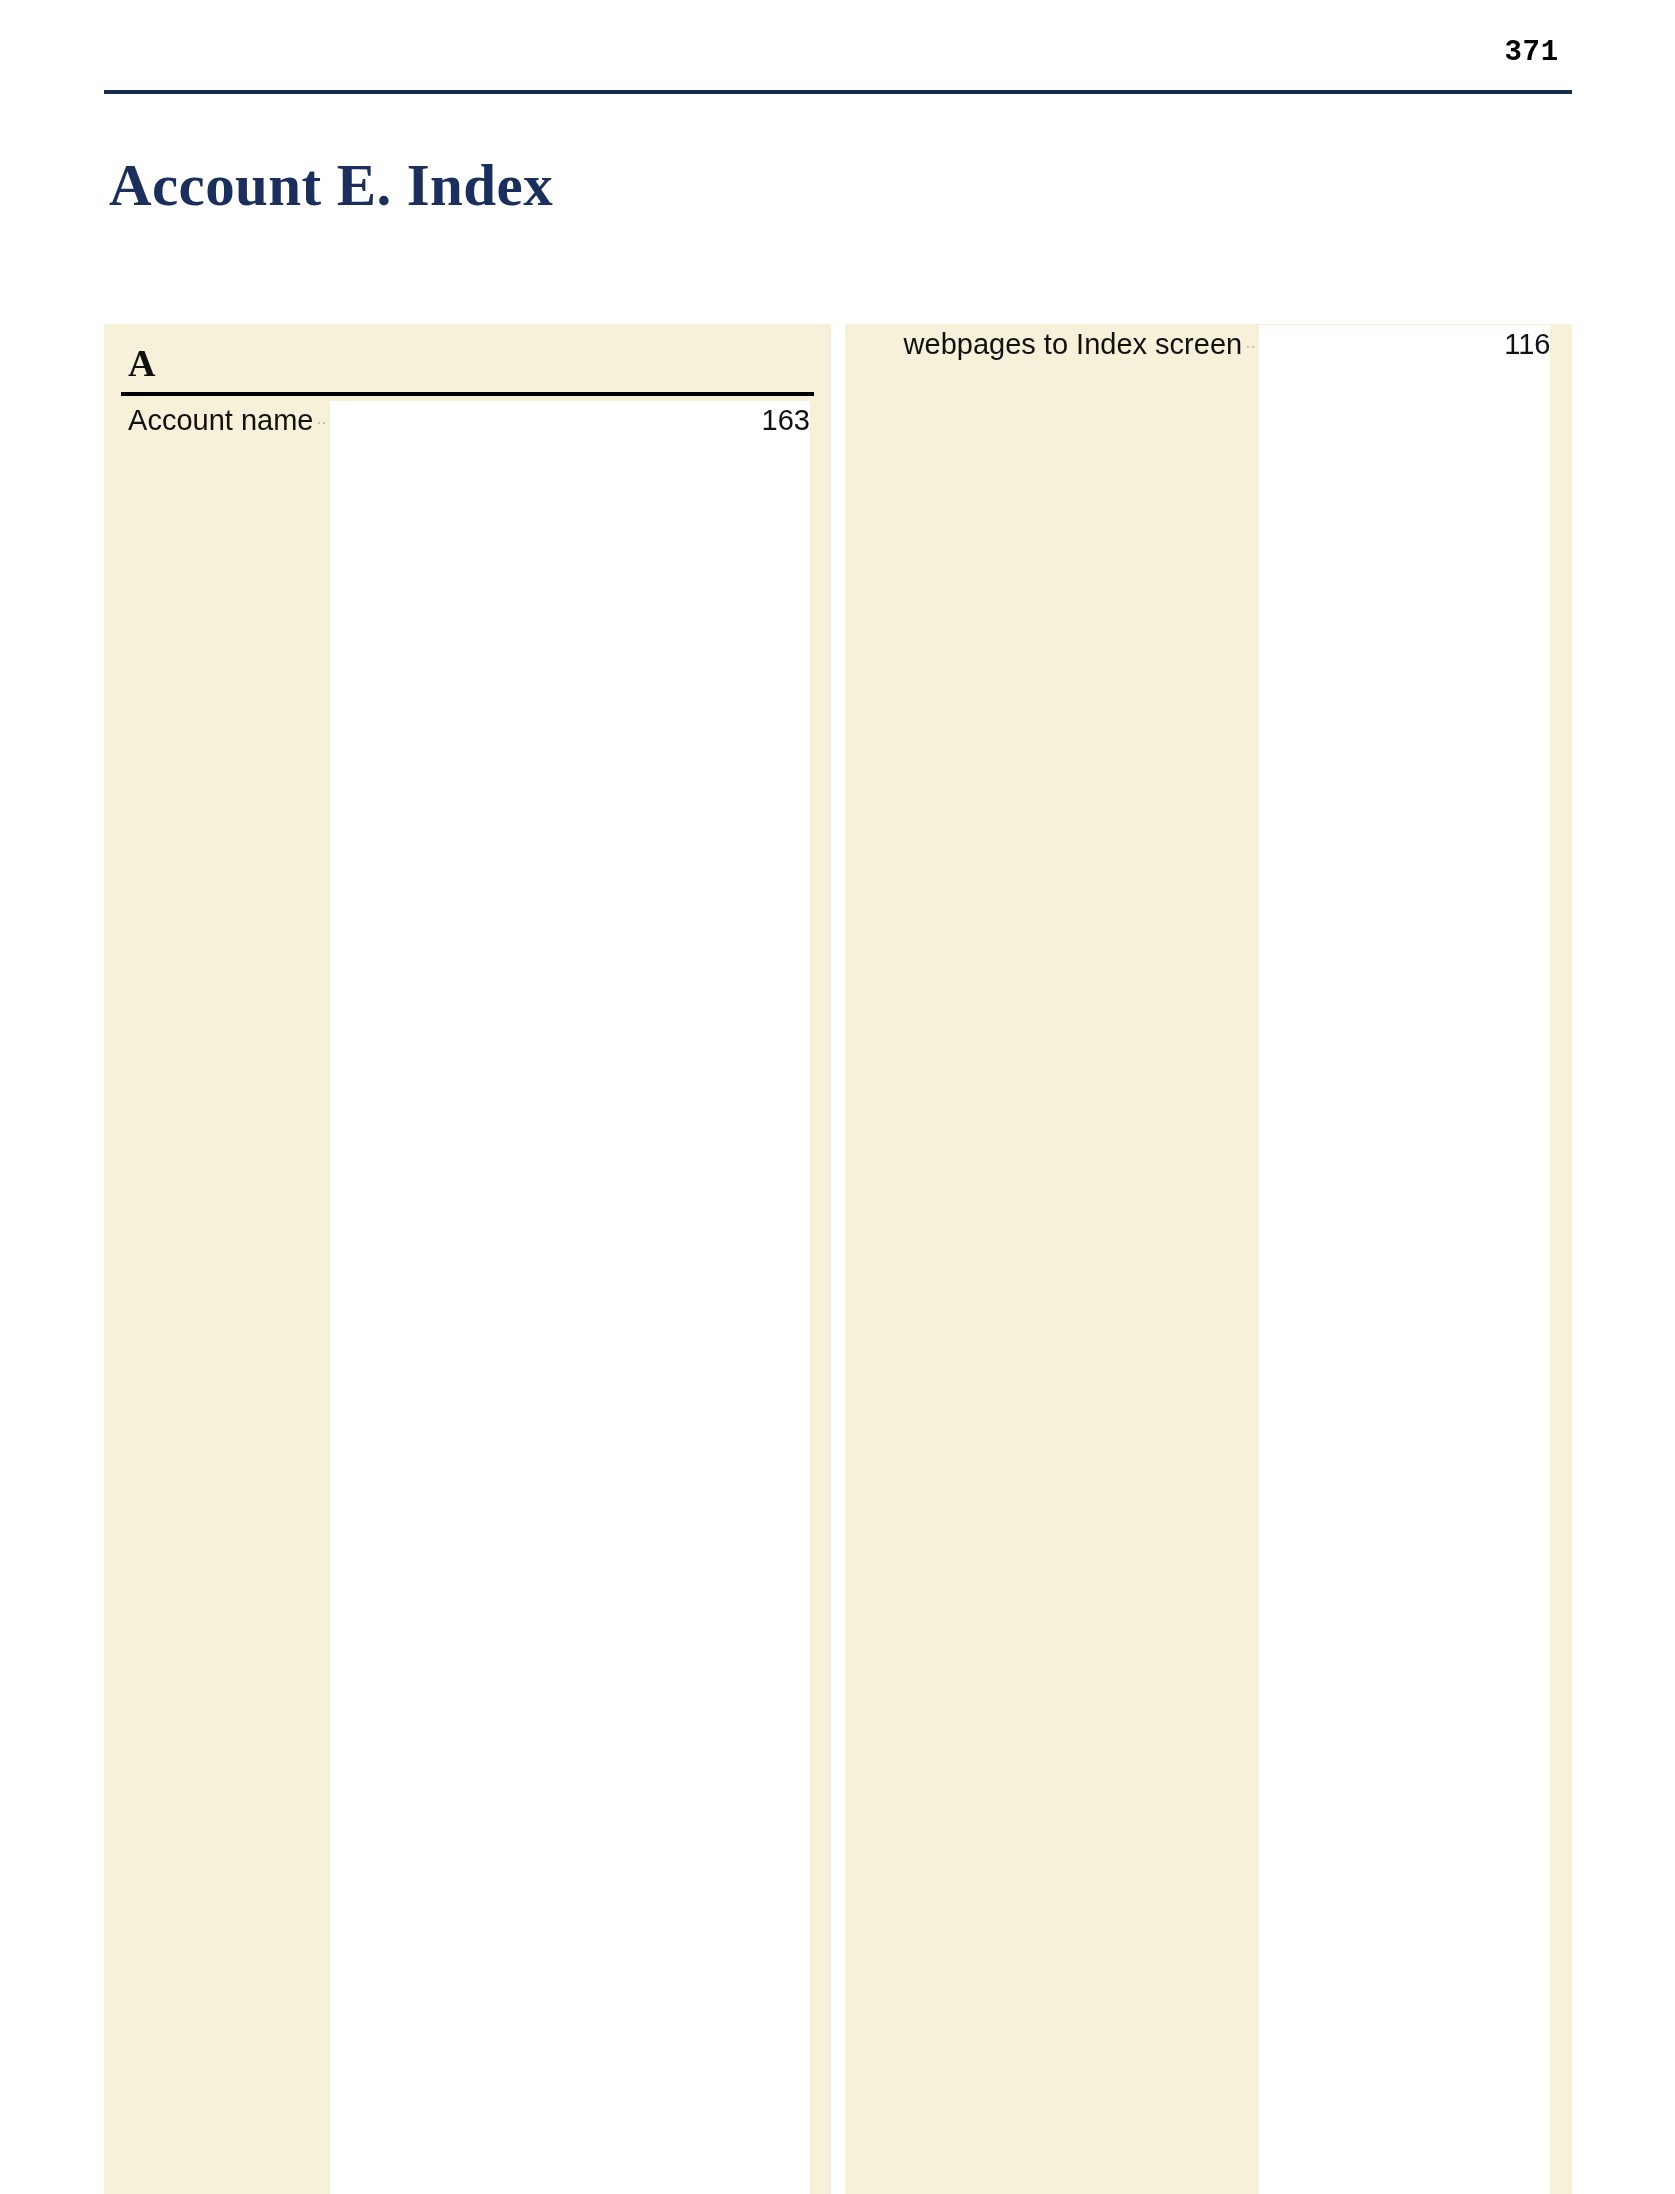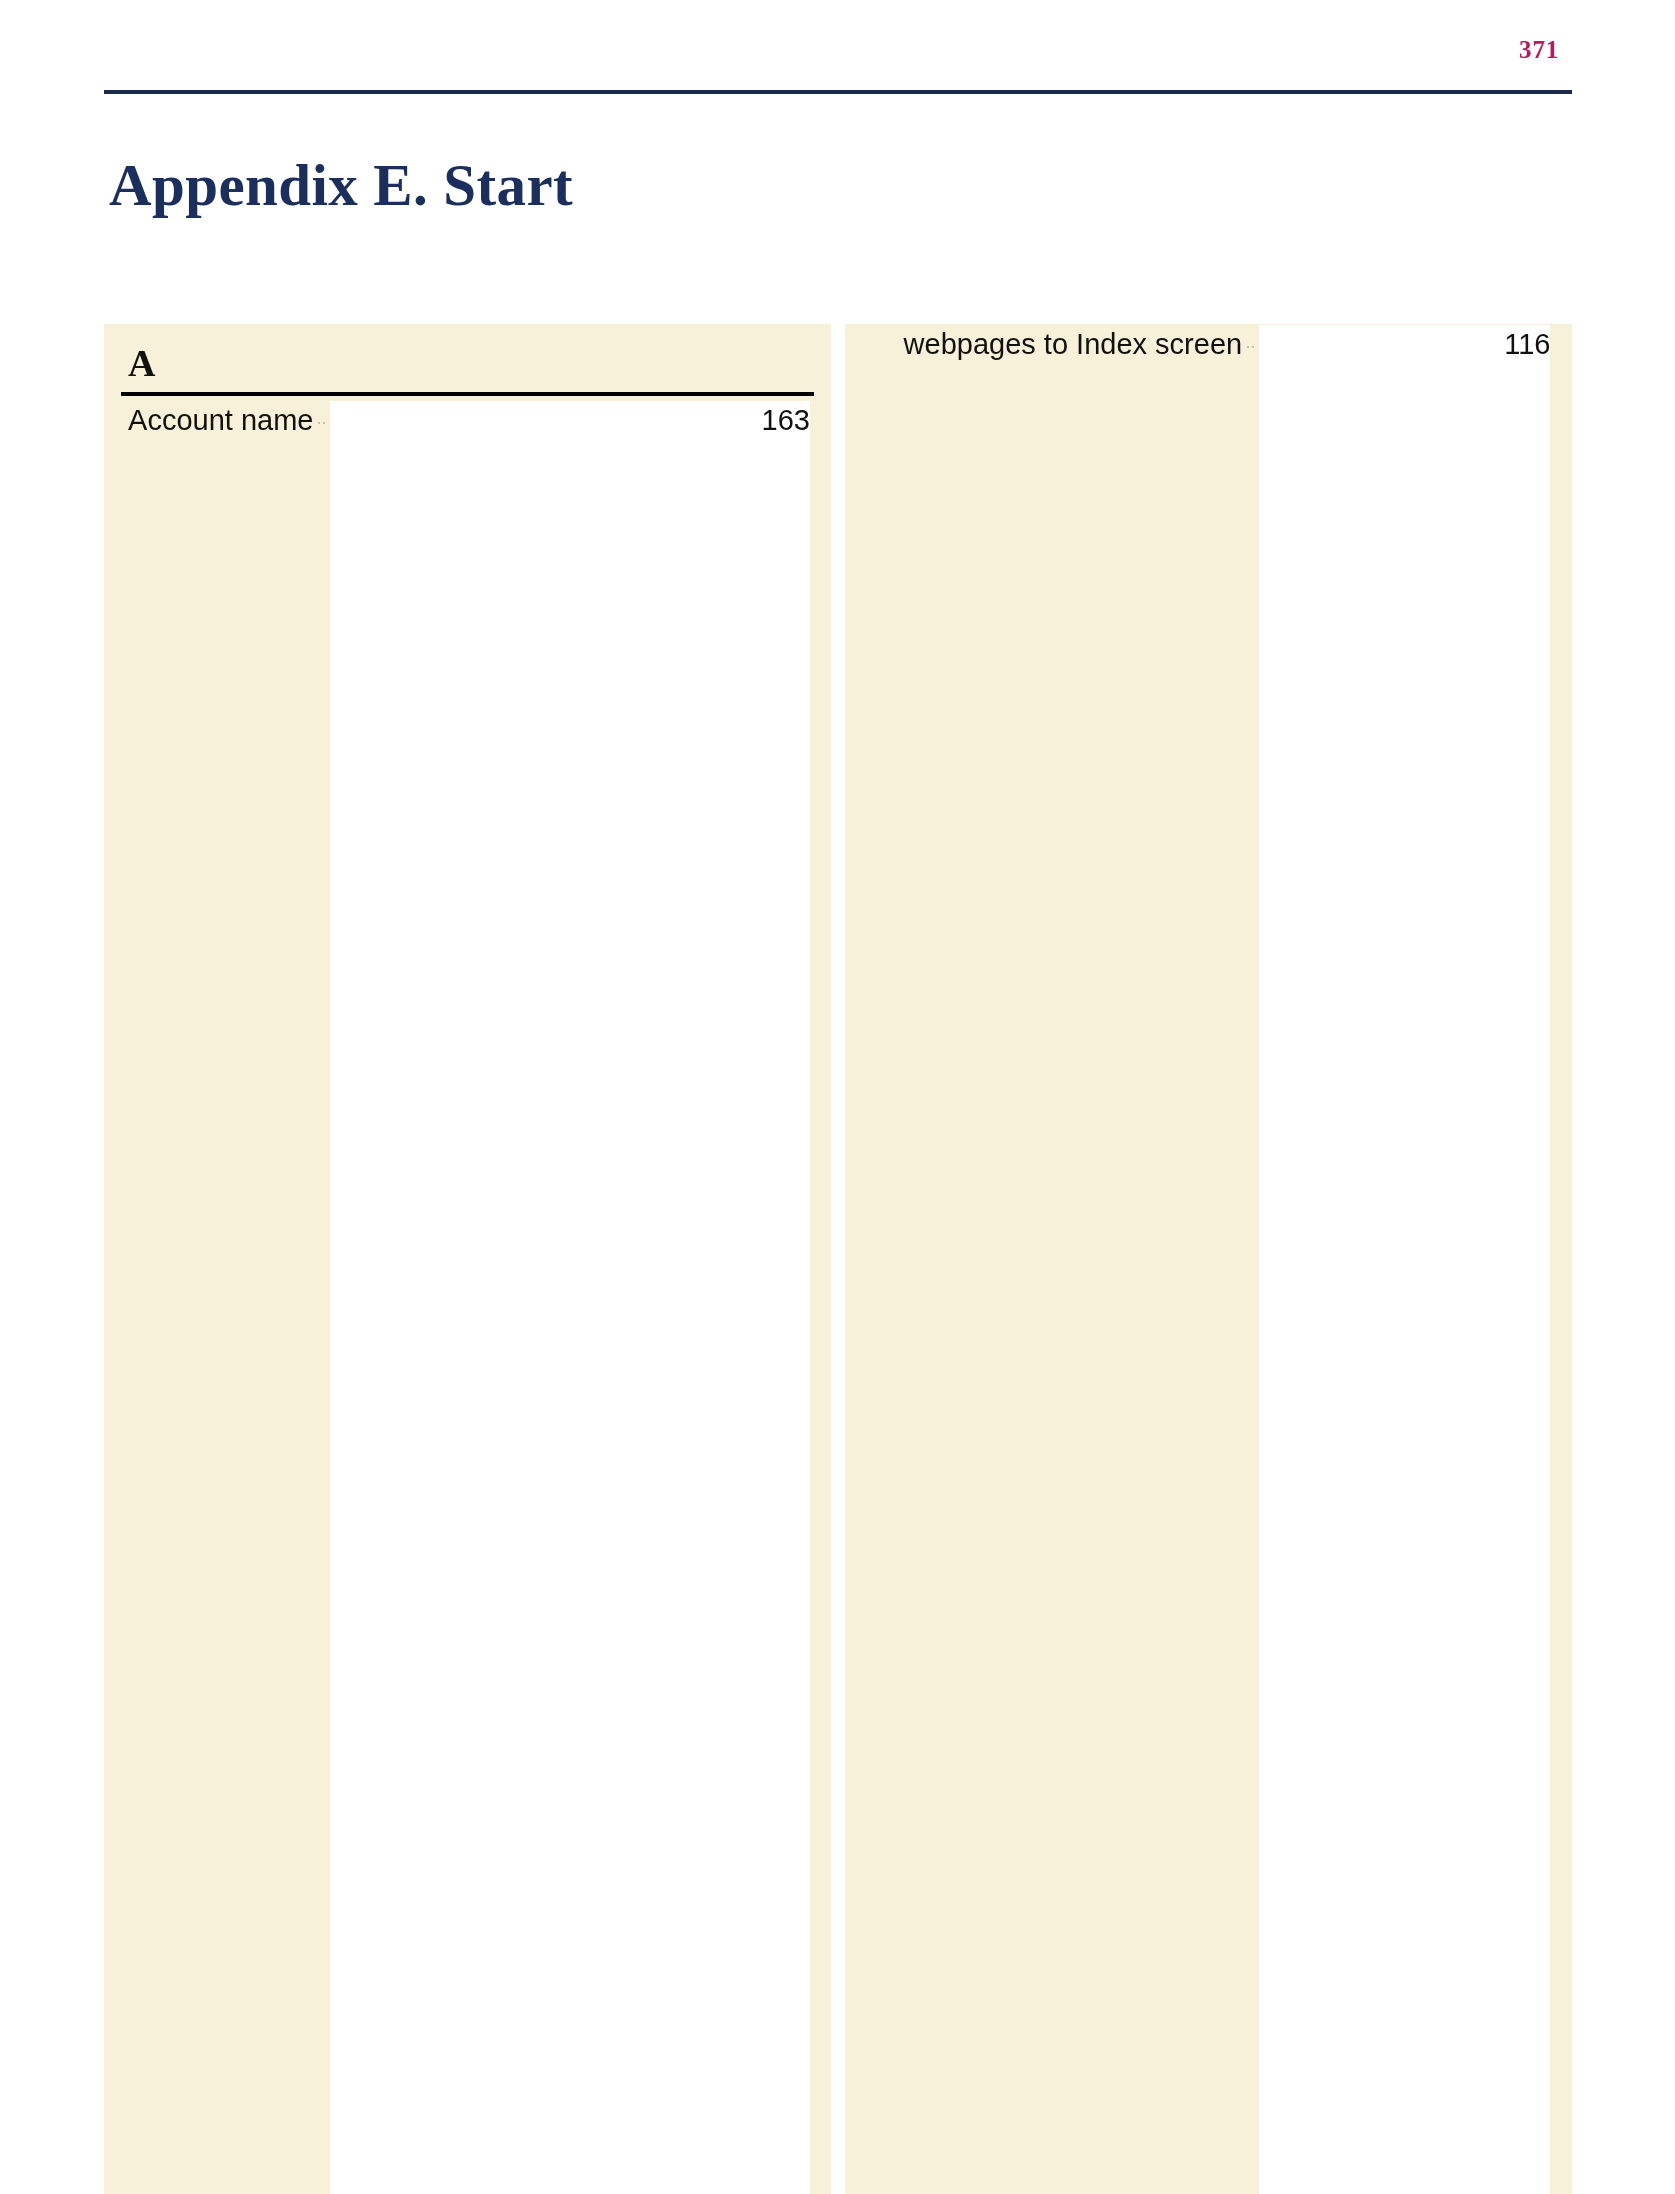--- a/index.html
+++ b/index.html
@@ -14,24 +14,24 @@
     background: #ffffff;
     font-family: "Liberation Sans", sans-serif;
     overflow: hidden;
   }
 
   
   .page-number {
     position: absolute;
     top: 36px;
     right: 117px;
-    font-family: Liberation Serif, serif;
+    font-family: Liberation Mono, monospace;
     font-weight: bold;
-    font-size: 25px;
-    color: #be185d;
+    font-size: 29px;
+    color: #000000;
     letter-spacing: 0.8px;
   }
   .header-rule {
     position: absolute;
     top: 90px;
     left: 104px;
     right: 104px;
     height: 3.8px;
     background: #1a2a4a;
   }
@@ -110,21 +110,21 @@
     padding-left: 35px;
   }
 </style>
 </head>
 <body>
 
 <div class="page">
 
   <div class="page-number">371</div>
   <div class="header-rule"></div>
-  <div class="appendix-title">Appendix E. Start</div>
+  <div class="appendix-title">Account E. Index</div>
 
   <div class="columns" id="columns">
       <div class="col">
         <div class="letter-block">
           <div class="letter">A</div>
           <div class="letter-rule"></div>
         </div>
         <div class="entries">
           <div class="entry">
             <span class="label">Account name</span>

